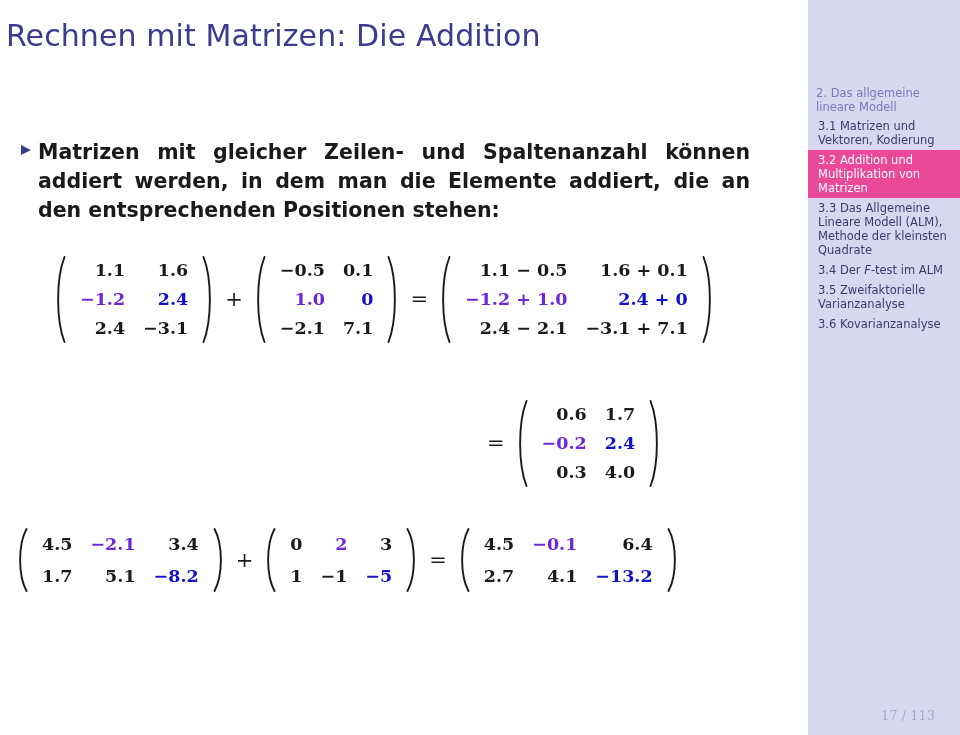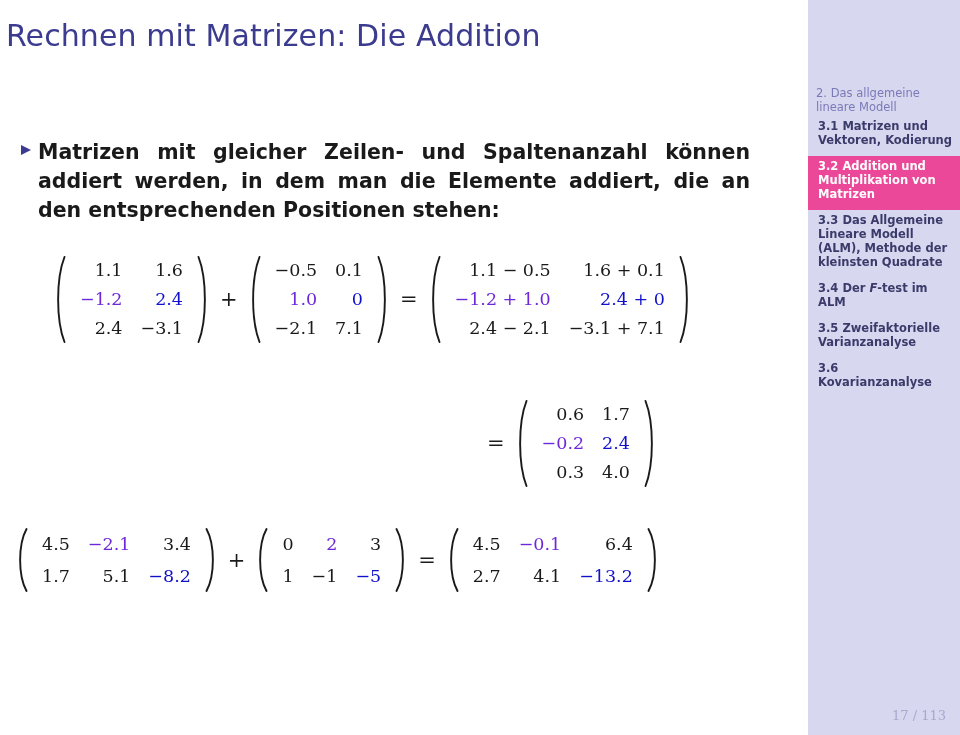--- a/index.html
+++ b/index.html
@@ -81,20 +81,21 @@
   }
   .paren {
     display: block;
     flex: 0 0 auto;
   }
   .paren svg { display: block; }
   .mtx-grid {
     display: grid;
     align-items: center;
     padding: 0 4px;
+    font-weight: bold;
   }
   .mcell {
     font-size: 17.5px;
     line-height: 23px;
     text-align: right;
     padding: 0 9px;
     white-space: nowrap;
     font-family: "DejaVu Serif", serif;
   }
   .c-red  { color: #6d28d9; }
@@ -114,32 +115,31 @@
     color: #7a7ab8;
     font-size: 11.5px;
     line-height: 14px;
     padding: 86px 8px 2px 8px;
     font-family: "DejaVu Sans", sans-serif;
   }
   .nav-item {
     color: #3b3b6b;
     font-size: 11.5px;
     line-height: 14px;
-    padding: 3px 8px 9px 10px;
-    font-family: "DejaVu Sans", sans-serif;
-    font-weight: bold;
+    padding: 3px 8px 3px 10px;
+    font-family: "DejaVu Sans", sans-serif;
   }
   .nav-item.active {
     background: #ec4899;
     color: #ffffff;
   }
   .nav-item .ital { font-style: italic; }
   .page-number {
     position: absolute;
-    right: 14px;
+    right: 25px;
     bottom: 12px;
     color: #a9a9cc;
     font-size: 13px;
     font-family: "DejaVu Serif", serif;
   }
 </style>
 </head>
 <body>
 
 <div class="body-area">

